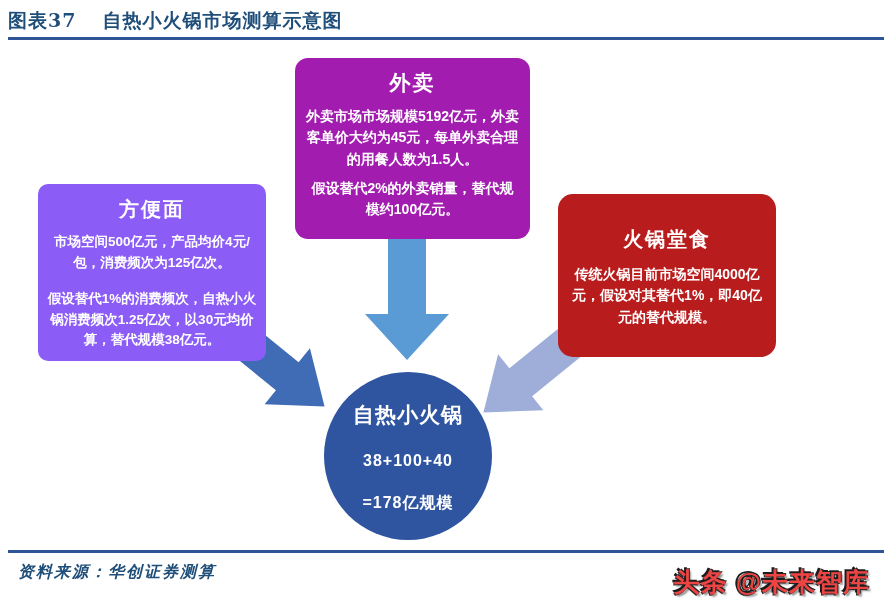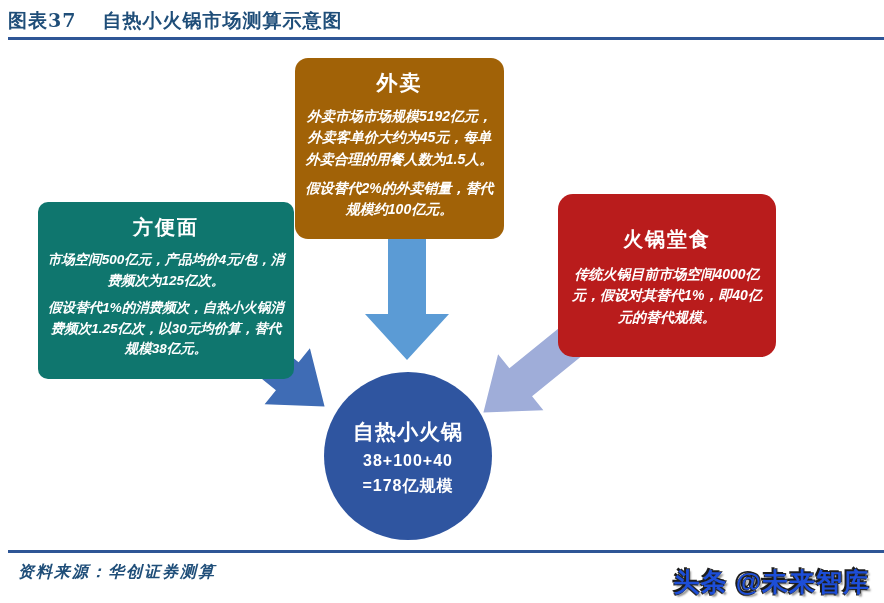--- a/index.html
+++ b/index.html
@@ -53,63 +53,62 @@
   }
   .node .node-title {
     font-size: 21px;
     font-weight: bold;
     letter-spacing: 2px;
   }
   .node .node-text {
     font-size: 14px;
     line-height: 1.52;
     padding: 0 10px;
-    font-style: italic;
   }
   .box-takeout {
     left: 295px; top: 58px;
-    width: 209px; height: 181px;
-    background: #a16207;
+    width: 235px; height: 181px;
+    background: #a21caf;
     border-radius: 13px;
     padding-top: 11px;
   }
   .box-takeout .node-title { margin-bottom: 9px; }
   .box-takeout .node-text + .node-text { margin-top: 8px; }
 
   .box-noodles {
-    left: 38px; top: 202px;
-    width: 256px; height: 177px;
-    background: #0f766e;
+    left: 38px; top: 184px;
+    width: 228px; height: 177px;
+    background: #8b5cf6;
     border-radius: 10px;
     padding-top: 12px;
   }
   .box-noodles .node-title { font-size: 20px; margin-bottom: 9px; }
   .box-noodles .node-text { font-size: 13.5px; padding: 0 9px; }
-  .box-noodles .node-text + .node-text { margin-top: 7px; }
+  .box-noodles .node-text + .node-text { margin-top: 16px; }
 
   .box-hotpot {
     left: 558px; top: 194px;
     width: 218px; height: 163px;
     background: #b91c1c;
     border-radius: 15px;
     padding-top: 32px;
   }
   .box-hotpot .node-title { font-size: 20px; margin-bottom: 11px; }
 
   
   .circle-center {
     left: 324px; top: 372px;
     width: 168px; height: 168px;
     background: #2f55a0;
     border-radius: 50%;
     display: flex;
     flex-direction: column;
     align-items: center;
     justify-content: center;
-    gap: 6px;
+    gap: 23px;
     padding-top: 2px;
   }
   .circle-center .node-title { font-size: 21px; letter-spacing: 1px; }
   .circle-center .circle-line { font-size: 16px; font-weight: bold; letter-spacing: 1px; }
 
   
   .rule-bottom {
     position: absolute;
     left: 8px; right: 0;
     top: 550px;
@@ -127,21 +126,21 @@
     font-size: 16px;
     letter-spacing: 2px;
     text-align: right;
   }
   .watermark {
     position: absolute;
     right: 14px;
     top: 565px;
     font-size: 26px;
     font-weight: bold;
-    color: #1d4ed8;
+    color: #ef4444;
     letter-spacing: 1px;
     text-shadow:
       -2px -2px 0 #1c1c1c,
       1px -1px 0 #2a2a2a,
       -1px 1px 0 #2a2a2a,
       2px 2px 2px rgba(0,0,0,0.45);
   }
 </style>
 </head>
 <body>

